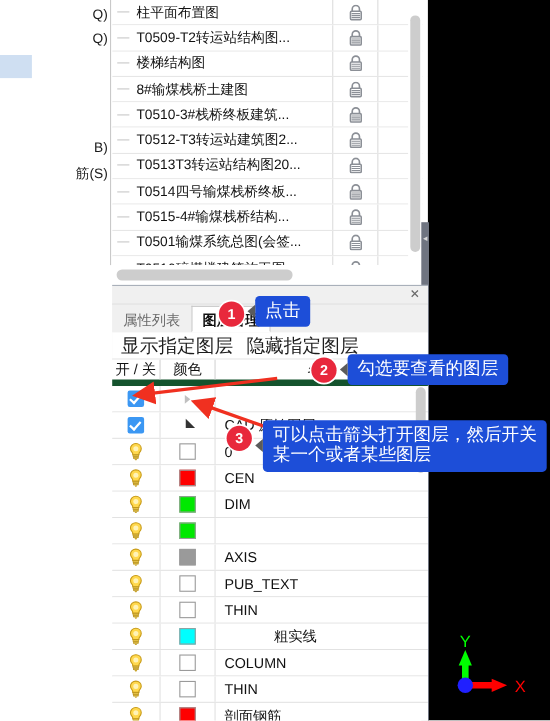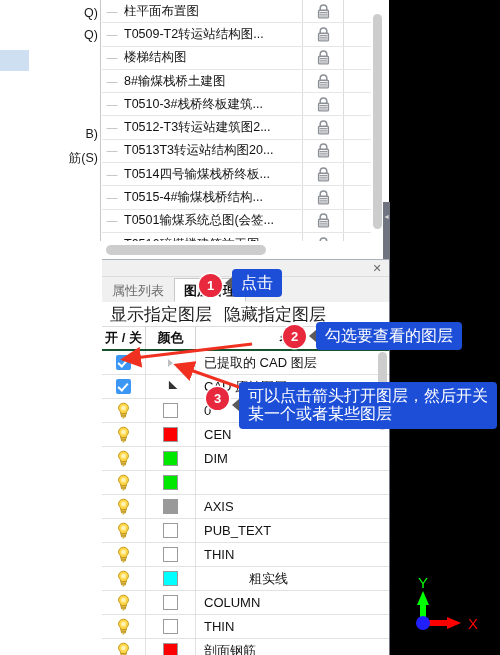--- a/index.html
+++ b/index.html
@@ -121,21 +121,21 @@
     height:25px; background:#ffffff; display:flex; align-items:center;
     padding-left:2px; border-bottom:1px solid #dcdcdc;
   }
   .tb-link {
     font-size:17px; color:#1d1d1d; padding:0 6px; line-height:25px;
   }
 
   #layer-table { background:#ffffff; width:100%; }
   .lt-head {
     display:flex; height:24px; align-items:center; background:#fff;
-    border-bottom:2px solid #14532d; font-size:13px; color:#111;font-weight:bold;
+    border-bottom:6px solid #14532d; font-size:13px; color:#111;
   }
   .lt-row {
     display:flex; height:24px; align-items:center; background:#fff;
     border-bottom:1px solid #e2e2e2; font-size:13px; color:#111;
   }
   .c-onoff { flex:0 0 44px; display:flex; align-items:center; justify-content:center;
              height:100%; border-right:1px solid #e2e2e2;}
   .c-color { flex:0 0 50px; display:flex; align-items:center; justify-content:center;
              height:100%; border-right:1px solid #e2e2e2;}
   .c-name  { flex:1 1 auto; padding-left:8px; display:flex; align-items:center;
@@ -398,21 +398,20 @@
         <div class="c-color">颜色</div>
         <div class="c-name">名称</div>
       </div>
       <div class="lt-row">
         <div class="c-onoff">
           <span class="chk"></span>
         </div>
         <div class="c-color">
           <span class="tri-collapsed"></span>
         </div>
-        <div class="c-name" style="padding-left: 8px;">已提取的 CAD 图层</div>
       </div>
       <div class="lt-row">
         <div class="c-onoff">
           <span class="chk"></span>
         </div>
         <div class="c-color">
           <span class="tri"></span>
         </div>
         <div class="c-name" style="padding-left: 8px;">CAD 原始图层</div>
       </div>

